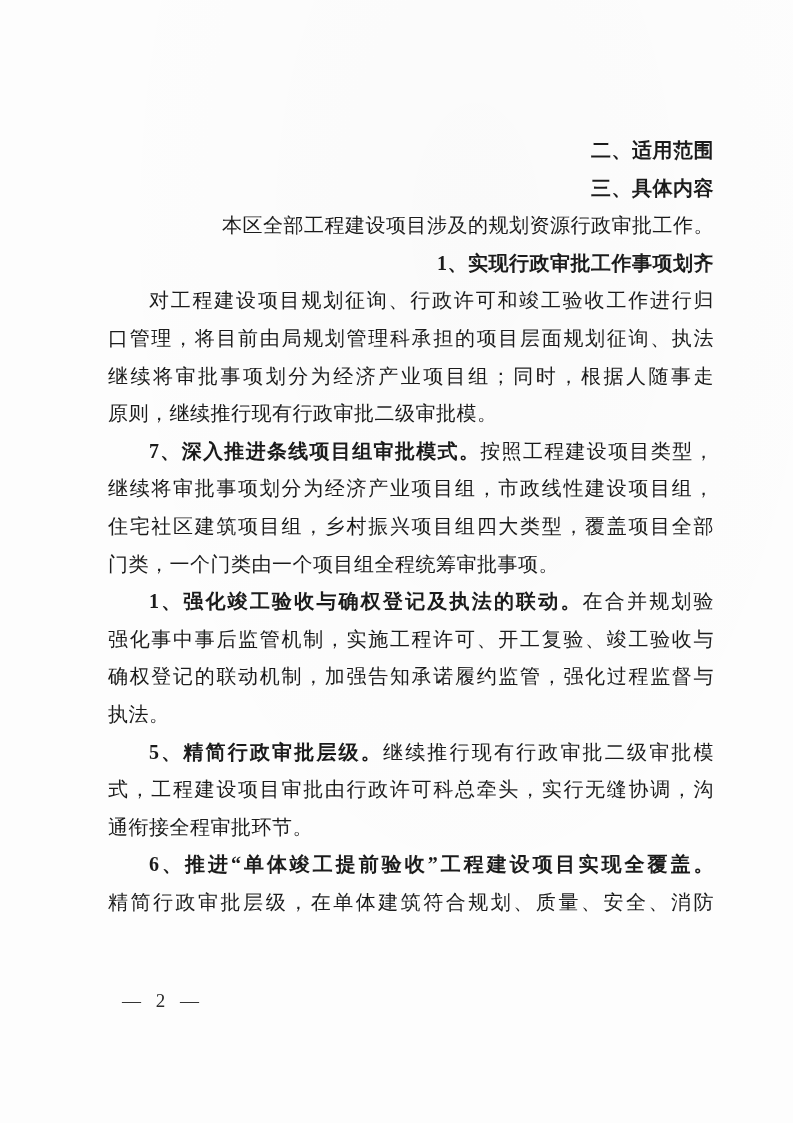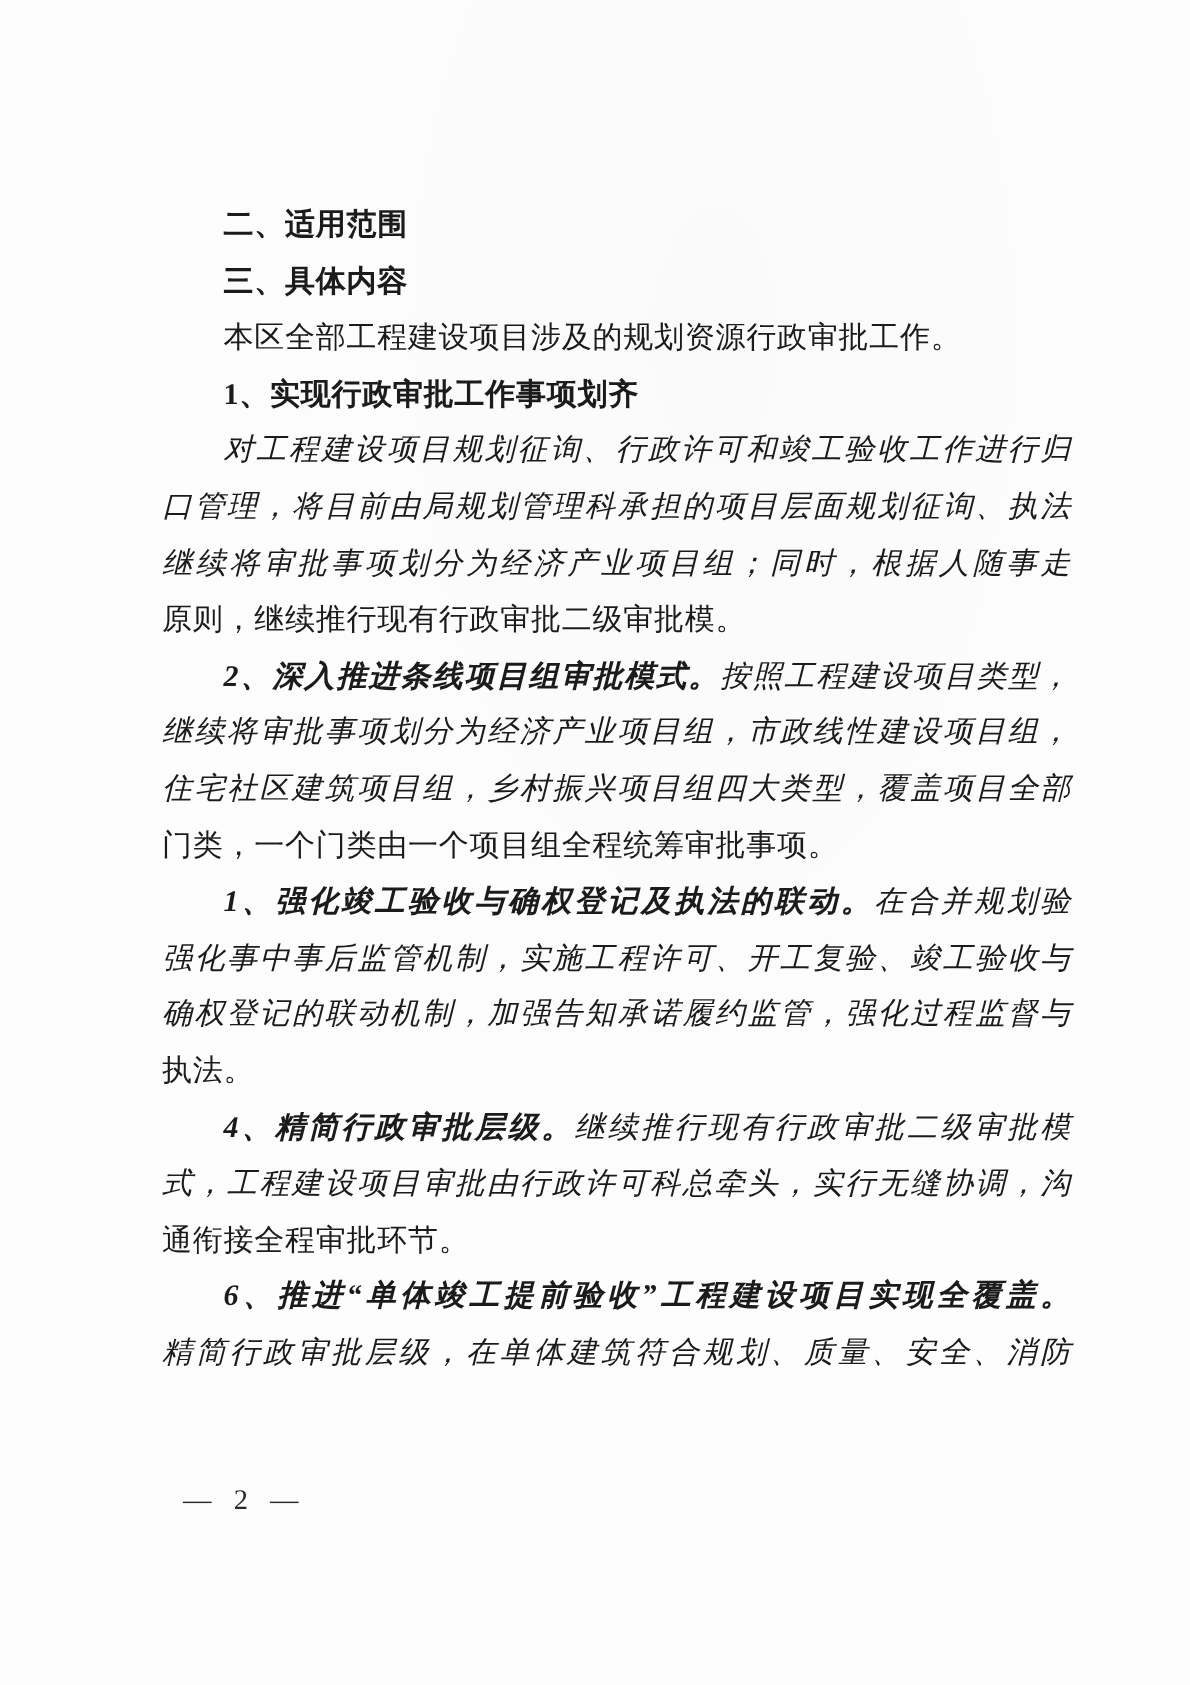--- a/index.html
+++ b/index.html
@@ -33,24 +33,24 @@
     height: 37.6px;
     line-height: 37.6px;
     white-space: normal;
     text-align: left;
     letter-spacing: 0.5px;
   }
   .line.justify {
     text-align: justify;
     text-align-last: justify;
     text-justify: inter-character;
-    font-style: italic;
   }
   .line.indent {
     text-indent: 41px;
+    text-align: right;
   }
   .bold {
     font-weight: 700;
   }
   .page-number {
     position: absolute;
     left: 122px;
     top: 990px;
     font-size: 19px;
     letter-spacing: 5px;
@@ -63,28 +63,28 @@
 <div class="page">
   <div class="text-block">
       <div class="line indent"><span class="bold">二、适用范围</span></div>
       <div class="line indent"><span class="bold">三、具体内容</span></div>
       <div class="line indent"><span>本区全部工程建设项目涉及的规划资源行政审批工作。</span></div>
       <div class="line indent"><span class="bold">1、实现行政审批工作事项划齐</span></div>
       <div class="line indent justify"><span>对工程建设项目规划征询、行政许可和竣工验收工作进行归</span></div>
       <div class="line justify"><span>口管理，将目前由局规划管理科承担的项目层面规划征询、执法</span></div>
       <div class="line justify"><span>继续将审批事项划分为经济产业项目组；同时，根据人随事走</span></div>
       <div class="line"><span>原则，继续推行现有行政审批二级审批模。</span></div>
-      <div class="line indent justify"><span class="bold">2、深入推进条线项目组审批模式。</span><span>按照工程建设项目类型，</span></div>
+      <div class="line indent justify"><span class="bold">7、深入推进条线项目组审批模式。</span><span>按照工程建设项目类型，</span></div>
       <div class="line justify"><span>继续将审批事项划分为经济产业项目组，市政线性建设项目组，</span></div>
       <div class="line justify"><span>住宅社区建筑项目组，乡村振兴项目组四大类型，覆盖项目全部</span></div>
       <div class="line"><span>门类，一个门类由一个项目组全程统筹审批事项。</span></div>
       <div class="line indent justify"><span class="bold">1、强化竣工验收与确权登记及执法的联动。</span><span>在合并规划验</span></div>
       <div class="line justify"><span>强化事中事后监管机制，实施工程许可、开工复验、竣工验收与</span></div>
       <div class="line justify"><span>确权登记的联动机制，加强告知承诺履约监管，强化过程监督与</span></div>
       <div class="line"><span>执法。</span></div>
-      <div class="line indent justify"><span class="bold">4、精简行政审批层级。</span><span>继续推行现有行政审批二级审批模</span></div>
+      <div class="line indent justify"><span class="bold">5、精简行政审批层级。</span><span>继续推行现有行政审批二级审批模</span></div>
       <div class="line justify"><span>式，工程建设项目审批由行政许可科总牵头，实行无缝协调，沟</span></div>
       <div class="line"><span>通衔接全程审批环节。</span></div>
       <div class="line indent justify"><span class="bold">6、推进“单体竣工提前验收”工程建设项目实现全覆盖。</span></div>
       <div class="line justify"><span>精简行政审批层级，在单体建筑符合规划、质量、安全、消防</span></div>
     </div>
   <div class="page-number">— 2 —</div>
 </div>
 
 </body></html>

